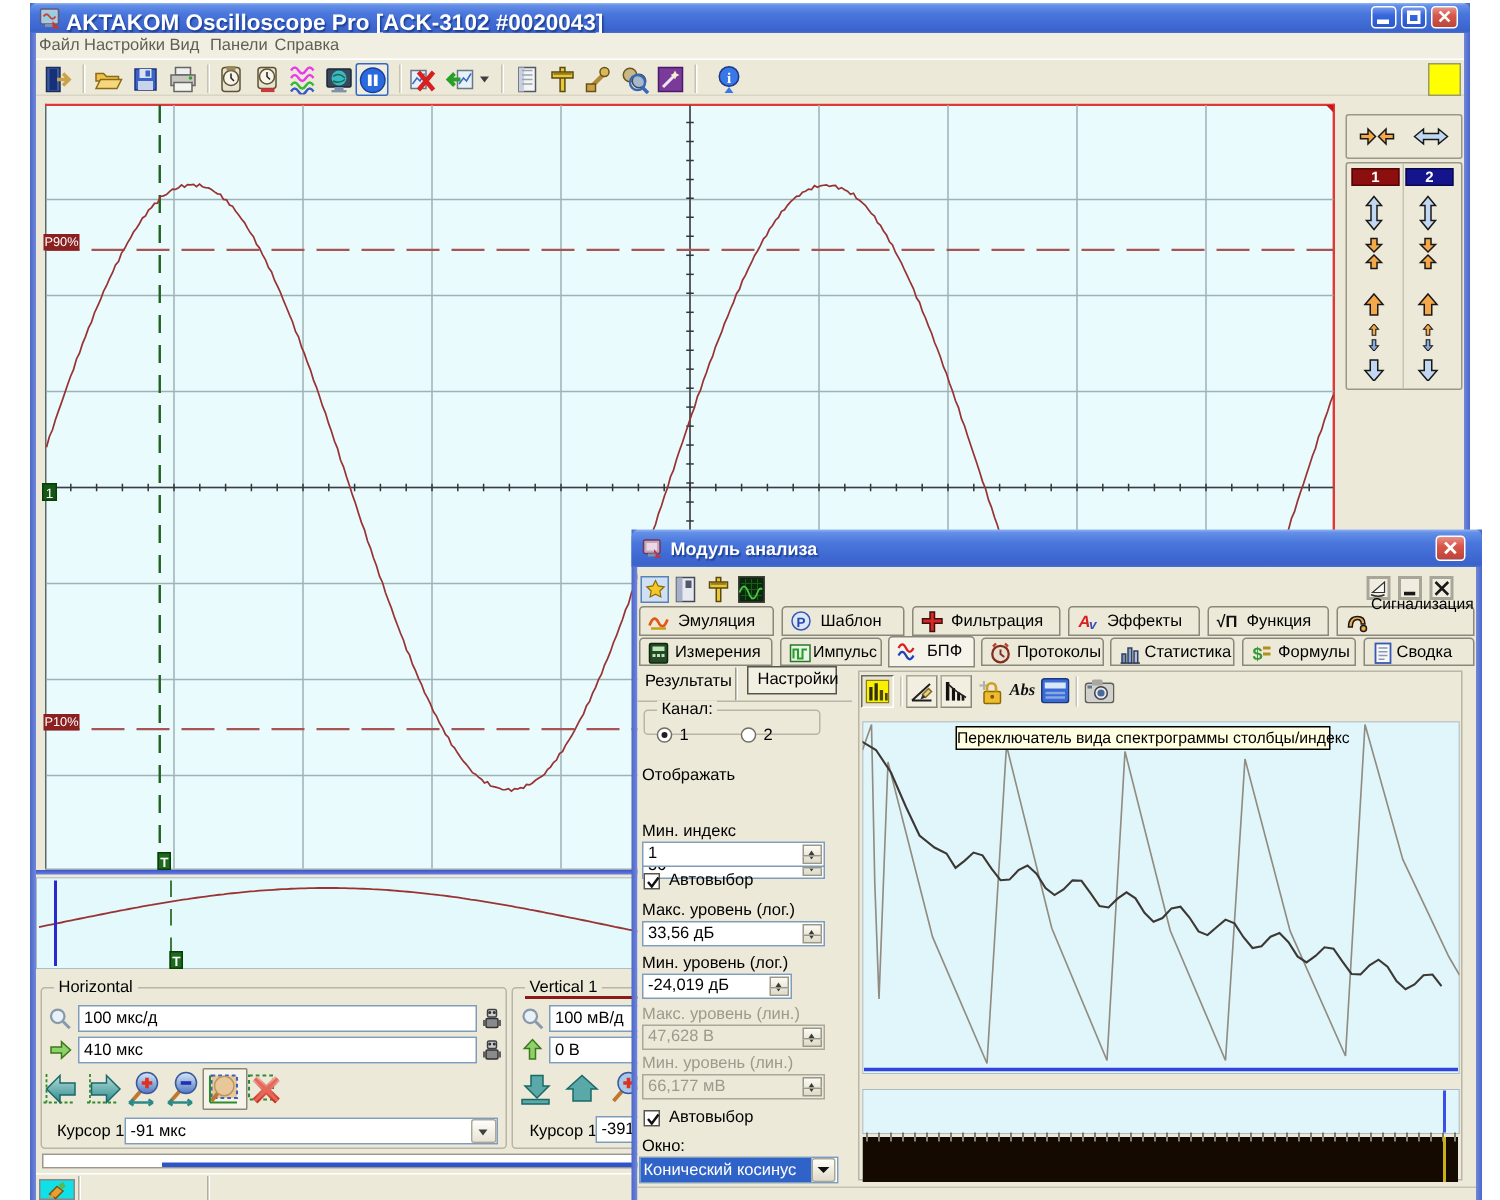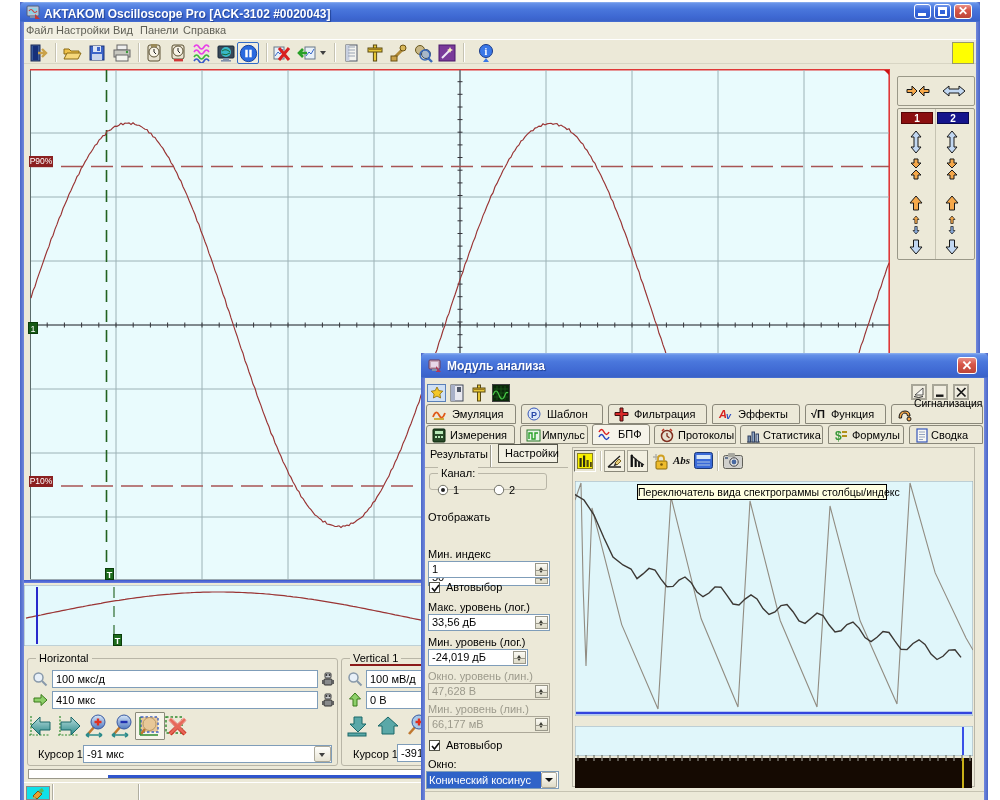--- a/index.html
+++ b/index.html
@@ -21,21 +21,21 @@
 <div class="ab" style="left:0;top:2px;width:4px;height:798px;background:linear-gradient(90deg,#4a66c8,#7288dc);"></div>
 <div class="ab" style="right:0;top:2px;width:4px;height:798px;background:linear-gradient(90deg,#7288dc,#4a66c8);"></div>
 <div class="ab" style="left:0;top:2px;width:960px;height:20px;border-radius:5px 5px 0 0;background:linear-gradient(180deg,#92b4f0 0%,#6490e8 8%,#4a77dc 35%,#3e68d2 75%,#3a62c8 94%,#4a72d4 100%);"></div>
 <svg class="ab" style="left:6px;top:5px;" width="15" height="15">
       <rect x="1" y="1" width="12" height="10" rx="1" fill="#b9c4d8" stroke="#51617e"></rect>
       <rect x="3" y="3" width="8" height="6" fill="#8ed2e4"></rect>
       <path d="M3 6 Q5 3 7 6 T11 6" stroke="#d03c3c" fill="none" stroke-width="1.2"></path>
       <rect x="4" y="11" width="6" height="2" fill="#8091ac"></rect>
       <path d="M9 9 l5 5 h-5 z" fill="#c03a3a"></path>
     </svg>
-<div class="ab" style="left:24px;top:7px;font-size:12px;font-weight:bold;color:#fff;text-shadow:1px 1px 1px #1e3f92;">AKTAKOM Oscilloscope Pro [ACK-3102 #0020043]</div>
+<div class="ab" style="left:24px;top:7px;font-size:15px;font-weight:bold;color:#fff;text-shadow:1px 1px 1px #1e3f92;">AKTAKOM Oscilloscope Pro [ACK-3102 #0020043]</div>
 <div class="ab" style="left:894px;top:4px;width:17px;height:15px;border-radius:3px;background:linear-gradient(180deg,#7498ea,#3767dd 40%,#2a58cc);border:1px solid #fff;">
       <div class="ab" style="left:3px;bottom:2px;width:8px;height:3px;background:#fff;"></div>
     </div>
 <div class="ab" style="left:914px;top:4px;width:17px;height:15px;border-radius:3px;background:linear-gradient(180deg,#7498ea,#3767dd 40%,#2a58cc);border:1px solid #fff;">
       <div class="ab" style="left:3px;top:2px;width:9px;height:9px;border:2px solid #fff;border-top-width:3px;"></div>
     </div>
 <div class="ab" style="left:934px;top:4px;width:18px;height:15px;border-radius:3px;background:linear-gradient(180deg,#e89088,#d8574a 40%,#bc4538);border:1px solid #fff;color:#fff;font-size:12px;font-weight:bold;text-align:center;line-height:13px;">✕</div>
 <div class="ab" style="left:4px;top:22px;width:952px;height:17px;background:#f1efe2;"></div>
 <div class="ab t11" style="left:6px;top:24px;color:#5f5f55;">Файл</div>
 <div class="ab t11" style="left:36px;top:24px;color:#5f5f55;">Настройки</div>
@@ -608,21 +608,21 @@
 <div class="chk" style="left:8px;top:229px;">
       <svg width="11" height="11">
         <path d="M2 5 l2.5 3 4.5 -6" stroke="#101010" stroke-width="1.6" fill="none"></path>
       </svg>
     </div>
 <div class="ab t11" style="left:25px;top:228px;">Автовыбор</div>
 <div class="ab t11" style="left:7px;top:248px;color:#000;">Макс. уровень (лог.)</div>
 <div class="ab" style="left:7px;top:261px;width:122px;height:17px;background:#fff;border:1px solid #7f9db9;font-size:11px;color:#000;padding:1px 3px;">33,56 дБ<div class="spinbtn"></div><div class="spinmid"></div></div>
 <div class="ab t11" style="left:7px;top:283px;color:#000;">Мин. уровень (лог.)</div>
 <div class="ab" style="left:7px;top:296px;width:100px;height:17px;background:#fff;border:1px solid #7f9db9;font-size:11px;color:#000;padding:1px 3px;">-24,019 дБ<div class="spinbtn"></div><div class="spinmid"></div></div>
-<div class="ab t11" style="left:7px;top:317px;color:#9c9a8c;">Окно. уровень (лин.)</div>
+<div class="ab t11" style="left:7px;top:317px;color:#9c9a8c;">Макс. уровень (лин.)</div>
 <div class="ab" style="left:7px;top:330px;width:122px;height:17px;background:#ece9d8;border:1px solid #aca899;font-size:11px;color:#9c9a8c;padding:1px 3px;">47,628 В<div class="spinbtn"></div><div class="spinmid"></div></div>
 <div class="ab t11" style="left:7px;top:350px;color:#9c9a8c;">Мин. уровень (лин.)</div>
 <div class="ab" style="left:7px;top:363px;width:122px;height:17px;background:#ece9d8;border:1px solid #aca899;font-size:11px;color:#9c9a8c;padding:1px 3px;">66,177 мВ<div class="spinbtn"></div><div class="spinmid"></div></div>
 <div class="chk" style="left:8px;top:387px;">
       <svg width="11" height="11">
         <path d="M2 5 l2.5 3 4.5 -6" stroke="#101010" stroke-width="1.6" fill="none"></path>
       </svg>
     </div>
 <div class="ab t11" style="left:25px;top:386px;">Автовыбор</div>
 <div class="ab t11" style="left:7px;top:405px;">Окно:</div>

